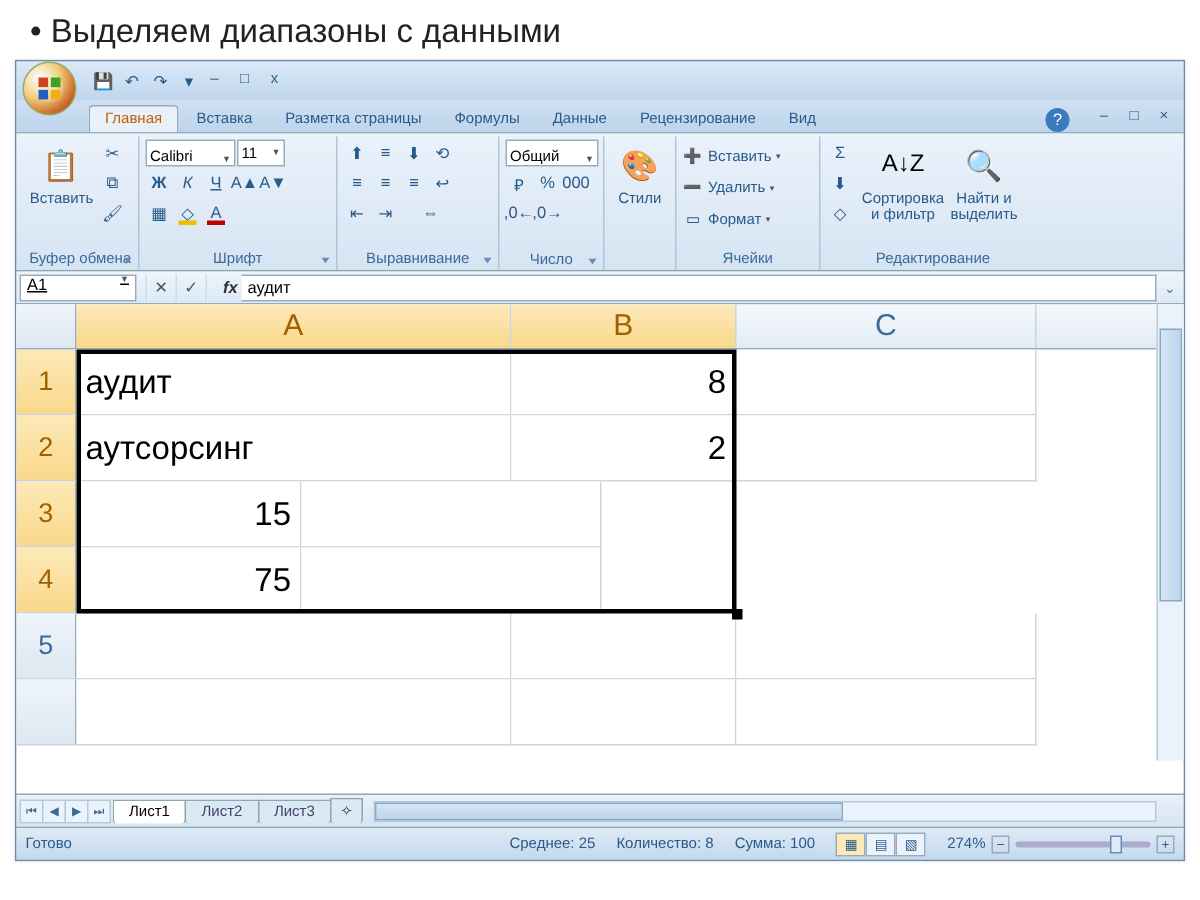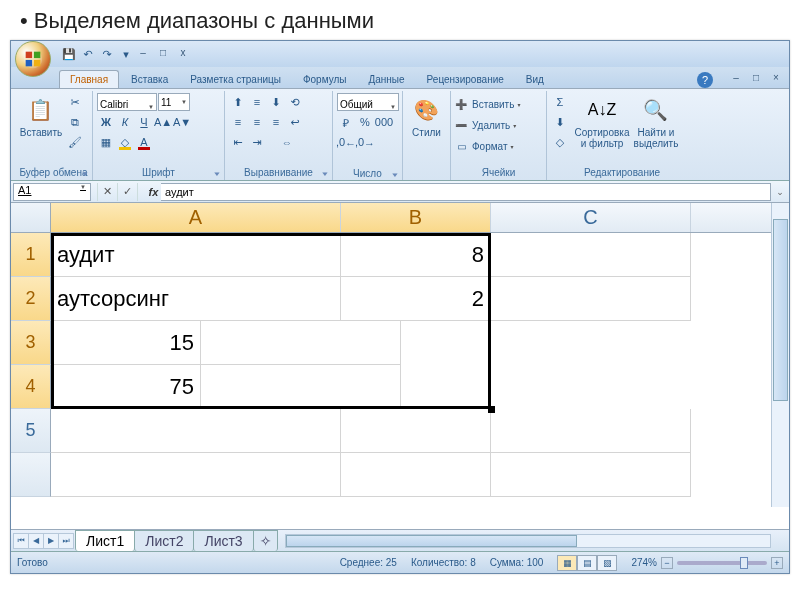--- a/index.html
+++ b/index.html
@@ -65,21 +65,21 @@
   .row-h.sel { background:linear-gradient(#fde9b8,#f9d88a); color:#a06000;}
   .cell { border-right:1px solid #d4d4d4; border-bottom:1px solid #d4d4d4; display:flex; align-items:center; padding:0 6px; font-size:22px; color:#000; background:#fff;}
   .cell.num { justify-content:flex-end;}
   .selection-box { position:absolute; border:3px solid #000; pointer-events:none;}
   .fill-handle { position:absolute; width:7px; height:7px; background:#000; }
 
   
   .sheet-tabs { height:22px; background:linear-gradient(#e8f0fa,#d6e4f2); display:flex; align-items:center; font-size:10px; border-top:1px solid #9ab; position:relative;}
   .nav-btns { display:flex; margin:0 2px;}
   .nav-btn { width:16px; height:16px; display:flex; align-items:center; justify-content:center; font-size:8px; color:#3a6a9a; border:1px solid #b6c8da; background:#eaf2fb; margin-right:-1px;}
-  .sheet-tab { padding:2px 10px; background:#fff; border:1px solid #8aa; border-bottom:none; margin-right:-1px; border-radius:0 0 3px 3px; font-size:14px;}
+  .sheet-tab { padding:2px 10px; background:#fff; border:1px solid #8aa; border-bottom:none; margin-right:-1px; border-radius:0 0 3px 3px; font-size:10px;}
   .sheet-tab.inactive { background:#dce8f4; color:#446;}
   .hscroll { flex:1; margin:0 18px 0 8px; height:14px; background:#eaf2fb; border:1px solid #b6c8da; position:relative;}
   .hscroll .thumb { position:absolute; left:0; top:0; bottom:0; width:60%; background:linear-gradient(#d6e6f6,#bcd4ec); border:1px solid #8ab;}
   .vscroll { position:absolute; right:0; top:0; bottom:22px; width:18px; background:#eaf2fb; border-left:1px solid #b6c8da;}
   .vscroll .thumb { position:absolute; top:16px; left:1px; right:1px; height:60%; background:linear-gradient(90deg,#d6e6f6,#bcd4ec); border:1px solid #8ab;}
 
   
   .status-bar { height:22px; background:linear-gradient(#dfeaf6,#c4d8ec); border-top:1px solid #8aa; display:flex; align-items:center; font-size:10px; color:#2a5a8a; padding:0 6px; gap:14px;}
   .status-bar .spacer { flex:1;}
   .view-btns { display:flex; gap:0;}

